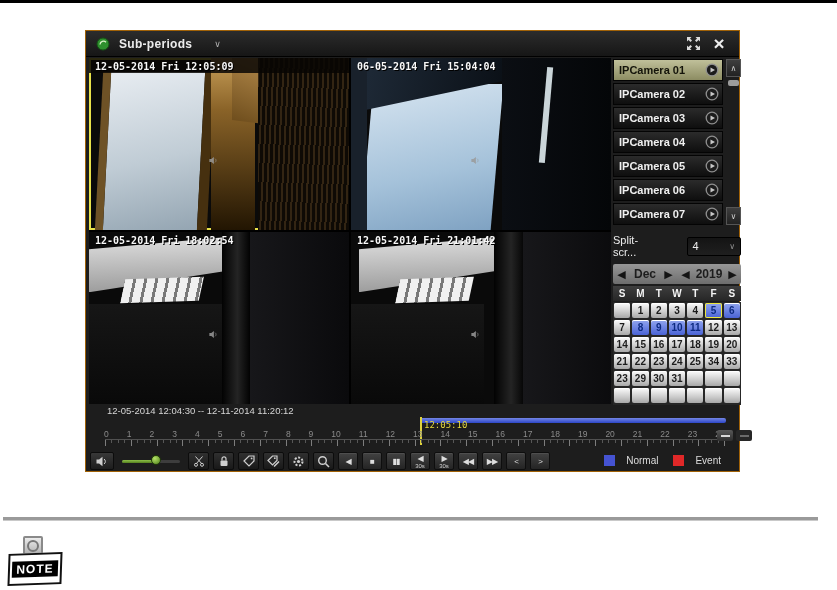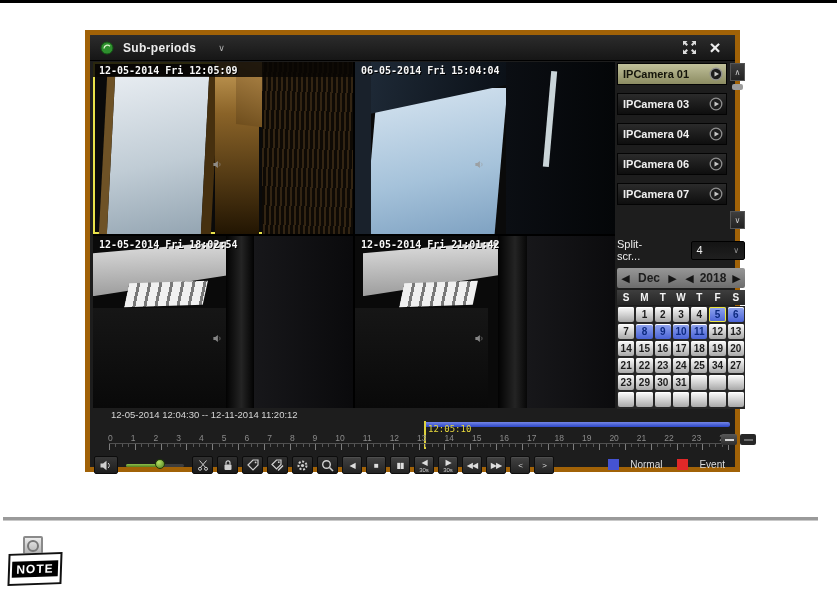--- a/index.html
+++ b/index.html
@@ -5,21 +5,21 @@
   * { box-sizing:border-box; margin:0; padding:0; }
   html,body { background:#fff; }
   .page { position:relative; width:837px; height:590px; background:#fff;
           font-family:"Liberation Sans",sans-serif; overflow:hidden; }
   [data-interactable="true"] { cursor:pointer; }
 
   .top-rule { position:absolute; left:0; top:0; width:837px; height:3px; background:#000; }
 
   
   .player { position:absolute; left:85px; top:30px; width:655px; height:442px;
-            background:#1d1d1d; border:5px solid #a16207;padding-left:34px; }
+            background:#1d1d1d; border:1px solid #a16207;padding-left:34px; }
 
   .titlebar { position:absolute; left:0; top:0; width:100%; height:26px;
               background:linear-gradient(#2c2c2c,#161616); border-bottom:1px solid #000;
               display:flex; align-items:center; padding:0 7px; }
   .logo { width:14px; height:14px; margin-left:3px; display:flex; }
   .mode { color:#ececec; font-size:12px; font-weight:bold; margin-left:9px; letter-spacing:.3px; }
   .mode-chv { color:#b0b0b0; font-size:9px; margin-left:22px; }
   .tb-spacer { flex:1; }
   .win-btn { width:26px; height:20px; display:flex; align-items:center; justify-content:center; }
   .win-close { color:#ededed; font-size:19px; font-weight:bold; line-height:18px; }
@@ -69,21 +69,21 @@
   .pane:nth-child(3) .l4, .pane:nth-child(4) .l4 { left:62%; top:0; width:38%; height:100%;
       background:linear-gradient(90deg,#17171a,#0a0a0c); }
   .pane:nth-child(3) .l5, .pane:nth-child(4) .l5 { left:0; top:42%; width:51%; height:58%;
       background:linear-gradient(#161616,#090909); }
   .pane:nth-child(4) .l1 { left:3%; } .pane:nth-child(4) .l2 { left:18%; width:28%; }
   .pane:nth-child(4) .l3 { left:55%; width:12%; } .pane:nth-child(4) .l4 { left:66%; }
 
   
   .side { position:absolute; left:527px; top:27px; width:128px; height:347px; }
   .cam-list { position:absolute; left:0; top:1px; width:110px; }
-  .cam-row { height:22px; margin-bottom:8px; display:flex; align-items:center;
+  .cam-row { height:22px; margin-bottom:2px; display:flex; align-items:center;
              padding:0 3px 0 5px; background:linear-gradient(#2b2b2b,#0e0e0e); border:1px solid #040404; }
   .cam-row[data-state="selected"] { background:linear-gradient(#c0c09a,#8c8c62); }
   .cam-row[data-state="selected"] .cam-label { color:#14140a; }
   .cam-label { flex:1; color:#f0f0f0; font-size:11px; font-weight:bold; }
   .cam-play { width:14px; height:14px; display:flex; }
 
   .vscroll { position:absolute; left:113px; top:1px; width:15px; height:166px;
              display:flex; flex-direction:column; }
   .sc-btn { height:18px; background:linear-gradient(#3e3e3e,#222); border:1px solid #555;
             color:#ccc; font-size:8px; display:flex; align-items:center; justify-content:center; }
@@ -269,30 +269,48 @@
       <div class="cam-row" data-interactable="true" data-state="selected">
           <span class="cam-label" data-interactable="false">IPCamera 01</span>
           <span class="cam-play" data-interactable="true">
             <svg width="14" height="14" viewBox="0 0 14 14">
                 <circle cx="7" cy="7" r="5.8" fill="#1c1c1c" stroke="#8f8f8f" stroke-width="1.3"></circle>
                 <path d="M5.5 4.5 L10 7 L5.5 9.5 Z" fill="#c8c8c8"></path>
               </svg>
           </span>
         </div>
           <div class="cam-row" data-interactable="true" data-state="">
+          <span class="cam-label" data-interactable="false">IPCamera 02</span>
+          <span class="cam-play" data-interactable="true">
+            <svg width="14" height="14" viewBox="0 0 14 14">
+                <circle cx="7" cy="7" r="5.8" fill="#1c1c1c" stroke="#8f8f8f" stroke-width="1.3"></circle>
+                <path d="M5.5 4.5 L10 7 L5.5 9.5 Z" fill="#c8c8c8"></path>
+              </svg>
+          </span>
+        </div>
+          <div class="cam-row" data-interactable="true" data-state="">
           <span class="cam-label" data-interactable="false">IPCamera 03</span>
           <span class="cam-play" data-interactable="true">
             <svg width="14" height="14" viewBox="0 0 14 14">
                 <circle cx="7" cy="7" r="5.8" fill="#1c1c1c" stroke="#8f8f8f" stroke-width="1.3"></circle>
                 <path d="M5.5 4.5 L10 7 L5.5 9.5 Z" fill="#c8c8c8"></path>
               </svg>
           </span>
         </div>
           <div class="cam-row" data-interactable="true" data-state="">
           <span class="cam-label" data-interactable="false">IPCamera 04</span>
+          <span class="cam-play" data-interactable="true">
+            <svg width="14" height="14" viewBox="0 0 14 14">
+                <circle cx="7" cy="7" r="5.8" fill="#1c1c1c" stroke="#8f8f8f" stroke-width="1.3"></circle>
+                <path d="M5.5 4.5 L10 7 L5.5 9.5 Z" fill="#c8c8c8"></path>
+              </svg>
+          </span>
+        </div>
+          <div class="cam-row" data-interactable="true" data-state="">
+          <span class="cam-label" data-interactable="false">IPCamera 05</span>
           <span class="cam-play" data-interactable="true">
             <svg width="14" height="14" viewBox="0 0 14 14">
                 <circle cx="7" cy="7" r="5.8" fill="#1c1c1c" stroke="#8f8f8f" stroke-width="1.3"></circle>
                 <path d="M5.5 4.5 L10 7 L5.5 9.5 Z" fill="#c8c8c8"></path>
               </svg>
           </span>
         </div>
           <div class="cam-row" data-interactable="true" data-state="">
           <span class="cam-label" data-interactable="false">IPCamera 06</span>
           <span class="cam-play" data-interactable="true">
@@ -324,21 +342,21 @@
           <span class="split-value" data-interactable="false">4</span>
           <span class="dd-chv" data-interactable="false">∨</span>
         </div>
       </div>
 
       <div class="cal-nav" data-interactable="false">
         <span class="cal-arrow" data-interactable="true">◀</span>
         <span class="cal-title" data-interactable="false">Dec</span>
         <span class="cal-arrow" data-interactable="true">▶</span>
         <span class="cal-arrow" data-interactable="true">◀</span>
-        <span class="cal-title" data-interactable="false">2018</span>
+        <span class="cal-title" data-interactable="false">2019</span>
         <span class="cal-arrow" data-interactable="true">▶</span>
       </div>
       <div class="cal-head" data-interactable="false">
 
       <span class="cal-dow" data-interactable="false">S</span>
           <span class="cal-dow" data-interactable="false">M</span>
           <span class="cal-dow" data-interactable="false">T</span>
           <span class="cal-dow" data-interactable="false">W</span>
           <span class="cal-dow" data-interactable="false">T</span>
           <span class="cal-dow" data-interactable="false">F</span>
@@ -366,21 +384,21 @@
           <span class="cal-cell" data-interactable="true" data-state="">17</span>
           <span class="cal-cell" data-interactable="true" data-state="">18</span>
           <span class="cal-cell" data-interactable="true" data-state="">19</span>
           <span class="cal-cell" data-interactable="true" data-state="">20</span>
           <span class="cal-cell" data-interactable="true" data-state="">21</span>
           <span class="cal-cell" data-interactable="true" data-state="">22</span>
           <span class="cal-cell" data-interactable="true" data-state="">23</span>
           <span class="cal-cell" data-interactable="true" data-state="">24</span>
           <span class="cal-cell" data-interactable="true" data-state="">25</span>
           <span class="cal-cell" data-interactable="true" data-state="">34</span>
-          <span class="cal-cell" data-interactable="true" data-state="">27</span>
+          <span class="cal-cell" data-interactable="true" data-state="">33</span>
           <span class="cal-cell" data-interactable="true" data-state="">23</span>
           <span class="cal-cell" data-interactable="true" data-state="">29</span>
           <span class="cal-cell" data-interactable="true" data-state="">30</span>
           <span class="cal-cell" data-interactable="true" data-state="">31</span>
           <span class="cal-cell" data-interactable="true" data-state="empty"></span>
           <span class="cal-cell" data-interactable="true" data-state="empty"></span>
           <span class="cal-cell" data-interactable="true" data-state="empty"></span>
           <span class="cal-cell" data-interactable="true" data-state="empty"></span>
           <span class="cal-cell" data-interactable="true" data-state="empty"></span>
           <span class="cal-cell" data-interactable="true" data-state="empty"></span>

